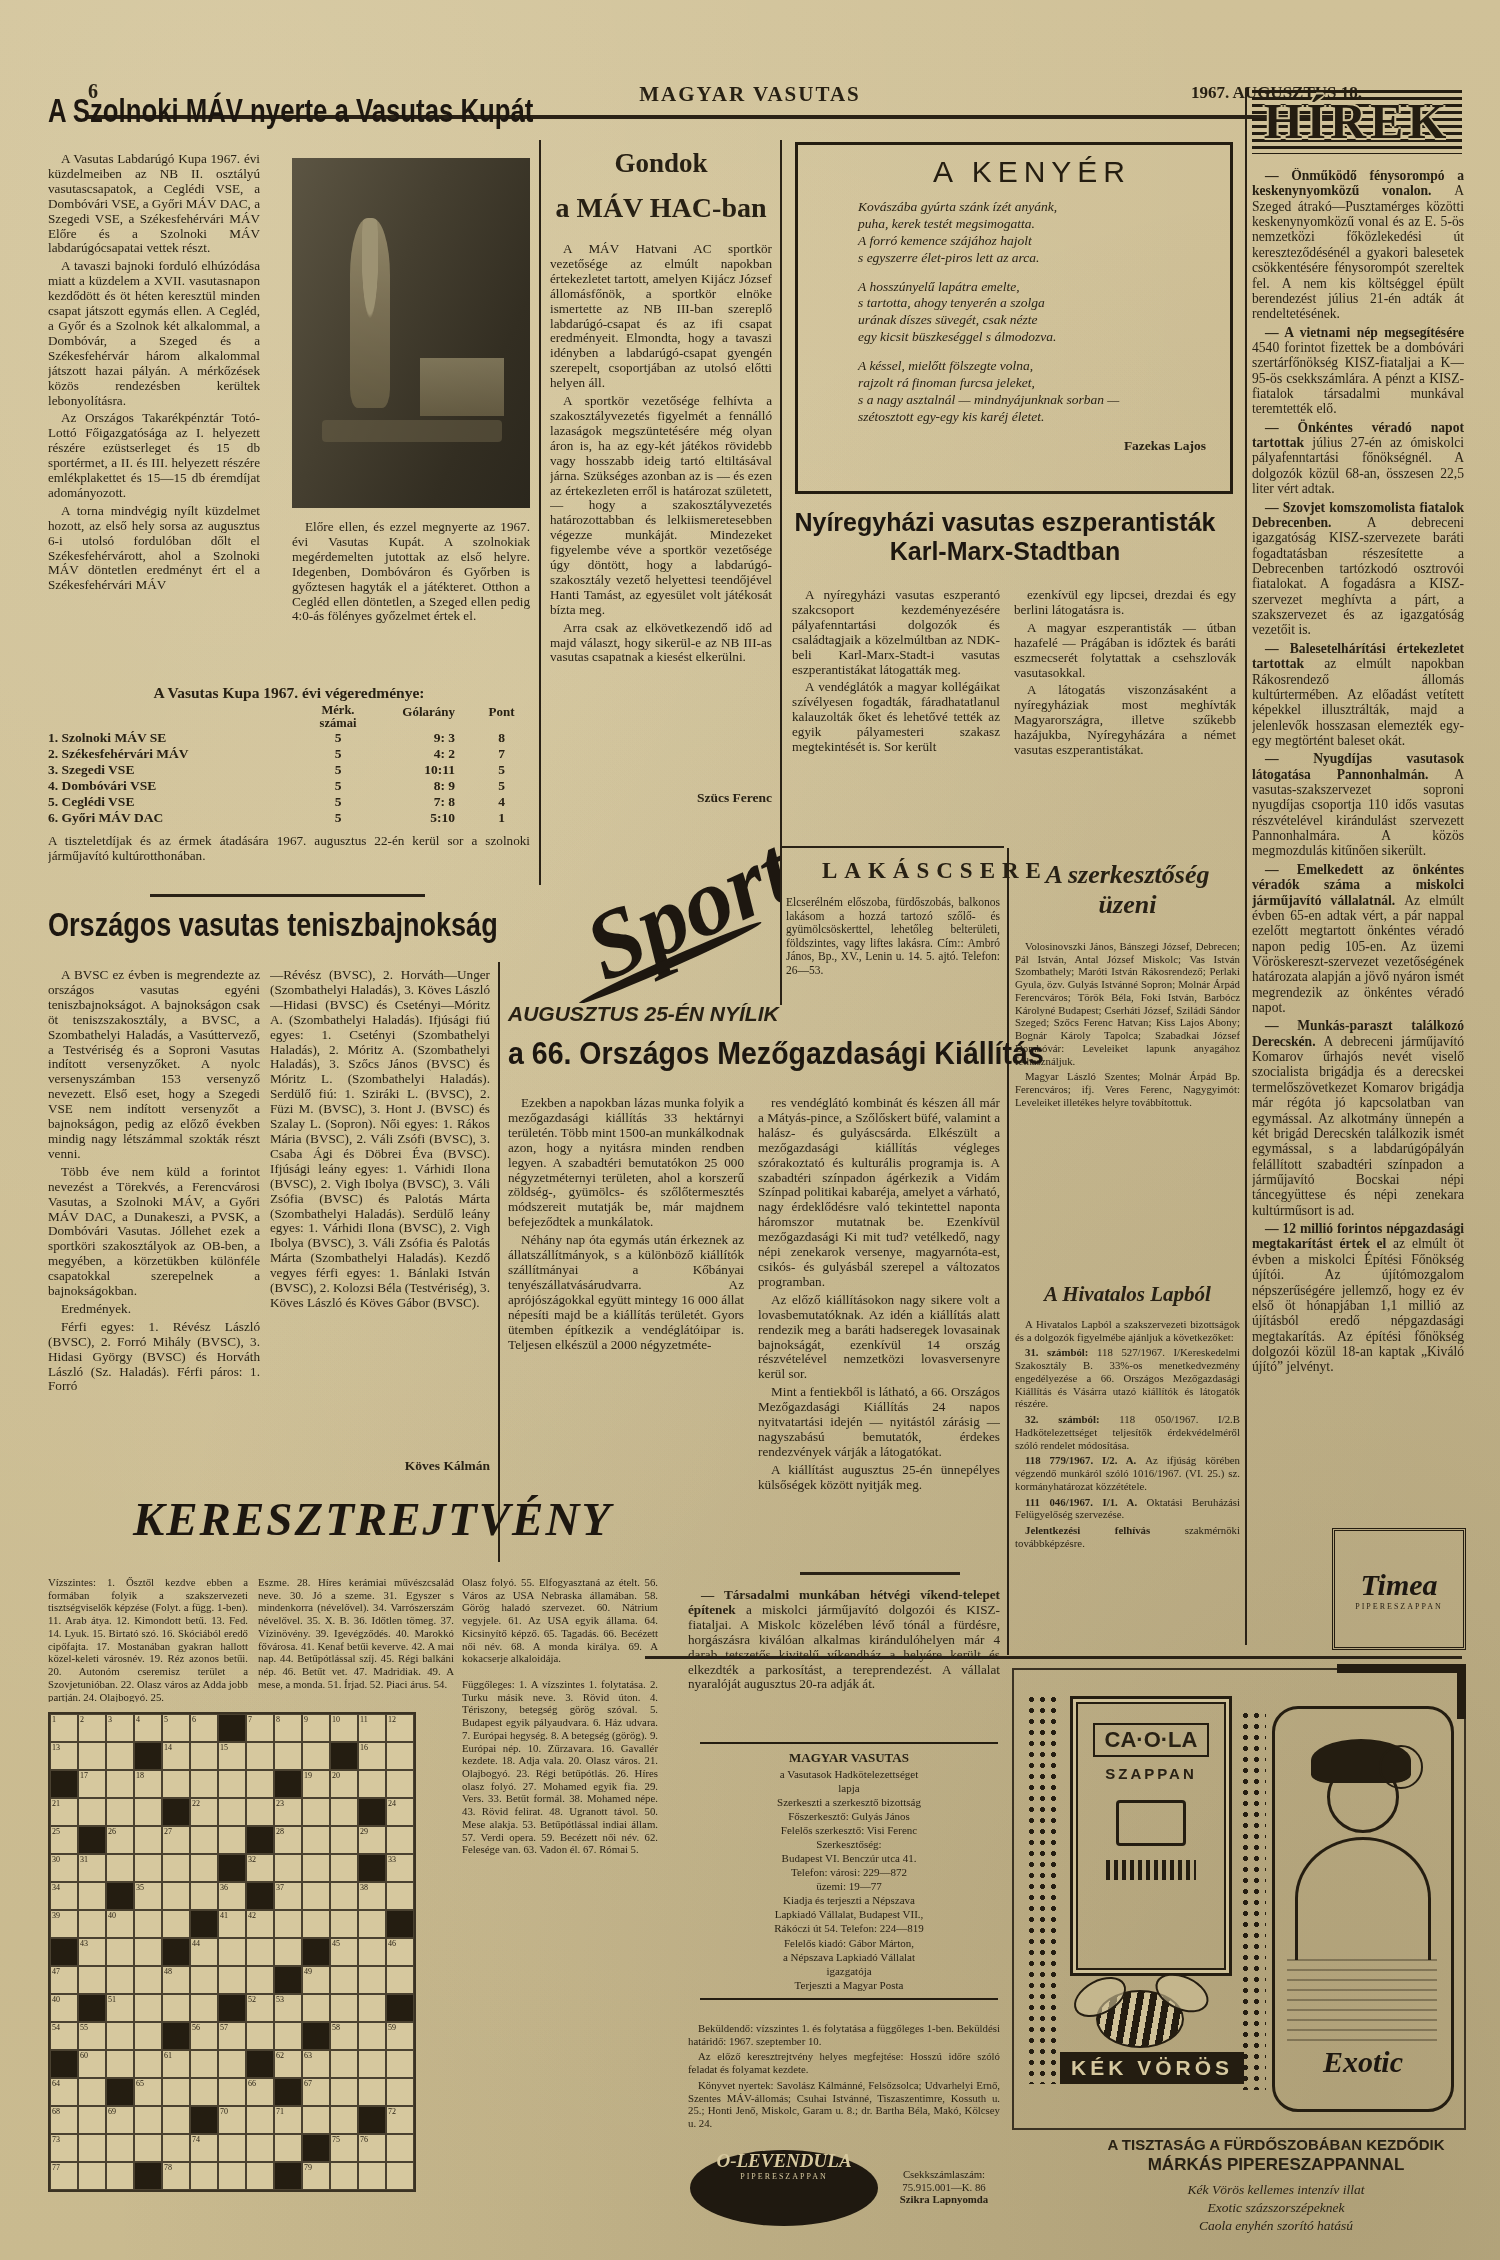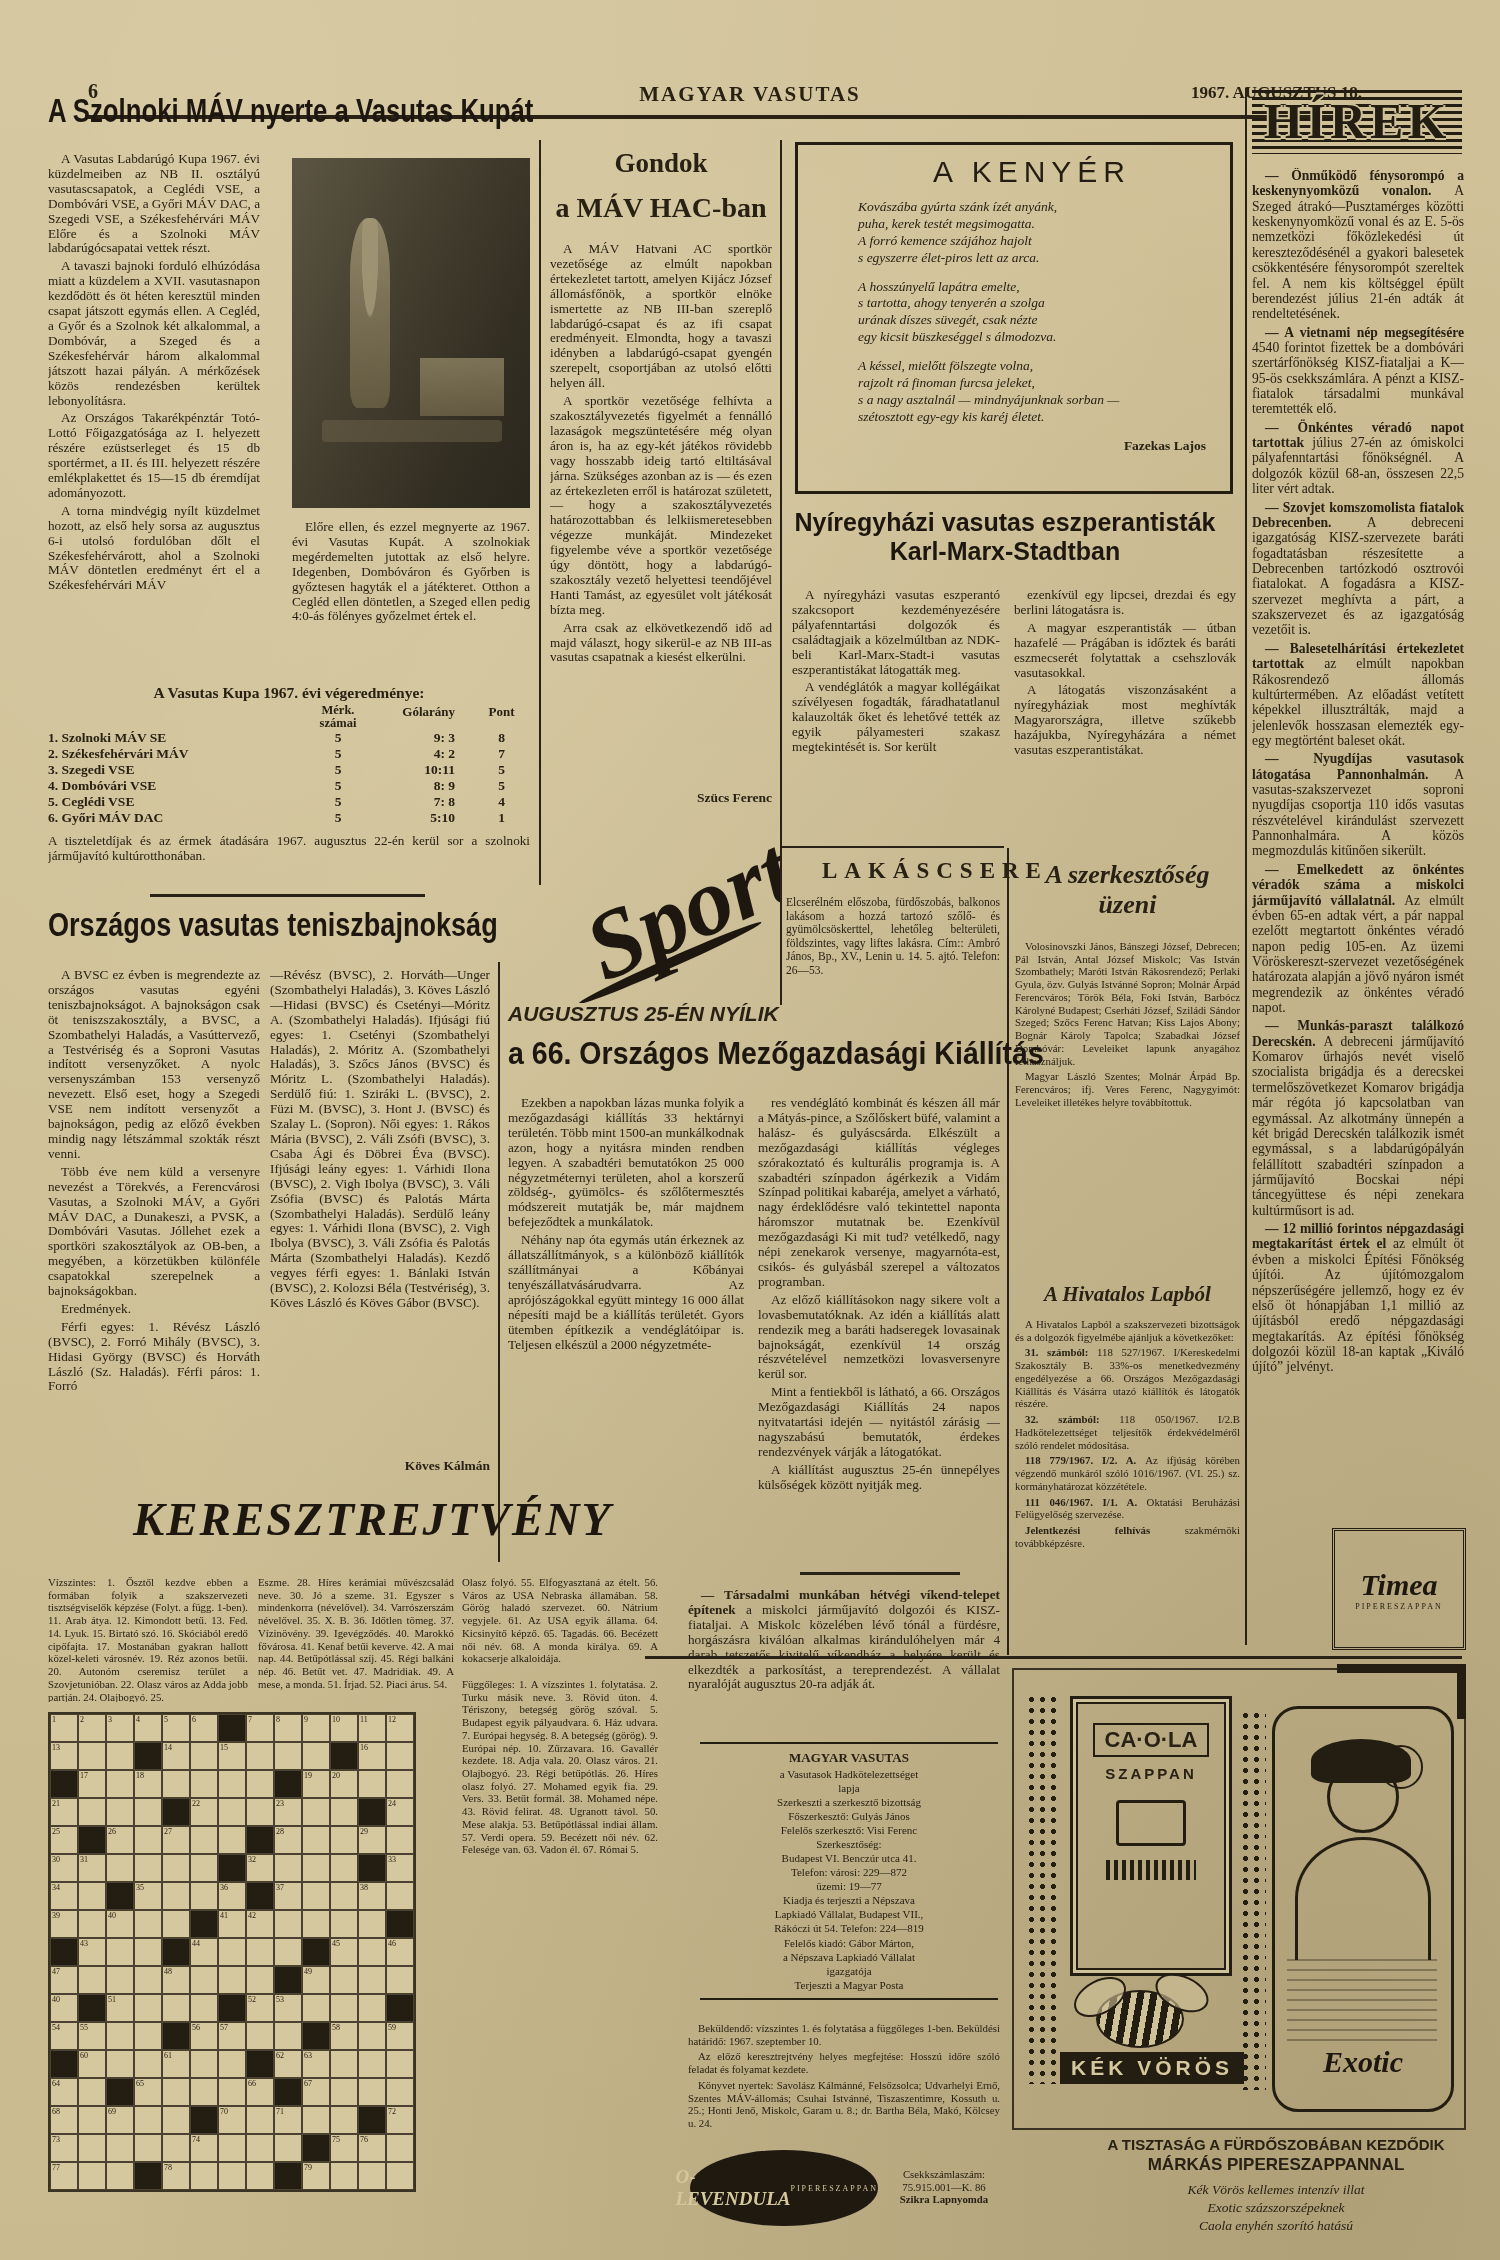--- a/index.html
+++ b/index.html
@@ -217,21 +217,21 @@
       <p class="hitem"><b>— Munkás-paraszt találkozó Derecskén. </b>A debreceni járműjavító Komarov űrhajós nevét viselő szocialista brigádja és a derecskei termelőszövetkezet Komarov brigádja már régóta jó kapcsolatban van egymással. Az alkotmány ünnepén a két brigád Derecskén találkozik ismét egymással, s a labdarúgópályán felállított szabadtéri színpadon a járműjavító Bocskai népi táncegyüttese és népi zenekara kultúrműsort is ad.</p>
       <p class="hitem"><b>— 12 millió forintos népgazdasági megtakarítást értek el </b>az elmúlt öt évben a miskolci Építési Főnökség újítói. Az újítómozgalom népszerűségére jellemző, hogy ez év első öt hónapjában 1,1 millió az újításból eredő népgazdasági megtakarítás. Az építési főnökség dolgozói közül 18-an kaptak „Kiváló újító” jelvényt.</p>
     </div>
 
   <div class="abs rh" style="left:150px;top:894px;width:275px;height:3px;"></div>
   <div class="abs headline-sans" style="left:48px;top:906px;font-size:33px;">
     <span class="squish" style="transform:scaleX(.82);">Országos vasutas teniszbajnokság</span>
   </div>
   <div class="abs body" style="left:48px;top:968px;width:212px;height:512px;">
       <p>A BVSC ez évben is megrendezte az országos vasutas egyéni teniszbajnokságot. A bajnokságon csak öt teniszszakosztály, a BVSC, a Szombathelyi Haladás, a Vasúttervező, a Testvériség és a Soproni Vasutas indított versenyzőket. A nyolc versenyszámban 153 versenyző nevezett. Első eset, hogy a Szegedi VSE nem indított versenyzőt a bajnokságon, pedig az előző években mindig nagy létszámmal szokták részt venni.</p>
-      <p>Több éve nem küld a versenyre nevezést a Törekvés, a Ferencvárosi Vasutas, a Szolnoki MÁV, a Győri MÁV DAC, a Dunakeszi, a PVSK, a Dombóvári Vasutas. Jóllehet ezek a sportköri szakosztályok az OB-ben, a megyében, a körzetükben különféle csapatokkal szerepelnek a bajnokságokban.</p>
+      <p>Több éve nem küld a forintot nevezést a Törekvés, a Ferencvárosi Vasutas, a Szolnoki MÁV, a Győri MÁV DAC, a Dunakeszi, a PVSK, a Dombóvári Vasutas. Jóllehet ezek a sportköri szakosztályok az OB-ben, a megyében, a körzetükben különféle csapatokkal szerepelnek a bajnokságokban.</p>
       <p>Eredmények.</p>
       <p>Férfi egyes: 1. Révész László (BVSC), 2. Forró Mihály (BVSC), 3. Hidasi György (BVSC) és Horváth László (Sz. Haladás). Férfi páros: 1. Forró</p>
     </div>
   <div class="abs body" style="left:270px;top:968px;width:220px;height:488px;">—Révész (BVSC), 2. Horváth—Unger (Szombathelyi Haladás), 3. Köves László—Hidasi (BVSC) és Csetényi—Móritz A. (Szombathelyi Haladás). Ifjúsági fiú egyes: 1. Csetényi (Szombathelyi Haladás), 2. Móritz A. (Szombathelyi Haladás), 3. Szőcs János (BVSC) és Móritz L. (Szombathelyi Haladás). Serdülő fiú: 1. Sziráki L. (BVSC), 2. Füzi M. (BVSC), 3. Hont J. (BVSC) és Szalay L. (Sopron). Női egyes: 1. Rákos Mária (BVSC), 2. Váli Zsófi (BVSC), 3. Csaba Ági és Döbrei Éva (BVSC). Ifjúsági leány egyes: 1. Várhidi Ilona (BVSC), 2. Vigh Ibolya (BVSC), 3. Váli Zsófia (BVSC) és Palotás Márta (Szombathelyi Haladás). Serdülő leány egyes: 1. Várhidi Ilona (BVSC), 2. Vigh Ibolya (BVSC), 3. Váli Zsófia és Palotás Márta (Szombathelyi Haladás). Kezdő vegyes férfi egyes: 1. Bánlaki István (BVSC), 2. Kolozsi Béla (Testvériség), 3. Köves László és Köves Gábor (BVSC).</div>
   <div class="abs" style="left:270px;top:1458px;width:220px;text-align:right;font-weight:bold;font-size:13.5px;">Köves Kálmán</div>
 
   <div class="abs" style="left:85px;top:1492px;width:575px;text-align:center;font-style:italic;font-weight:bold;font-size:47px;letter-spacing:2px;color:#1d1710;">KERESZTREJTVÉNY</div>
   <div class="abs tiny" style="left:48px;top:1576px;width:200px;height:126px;">Vízszintes: 1. Ősztől kezdve ebben a formában folyik a szakszervezeti tisztségviselők képzése (Folyt. a függ. 1-ben). 11. Arab átya. 12. Kimondott betű. 13. Fed. 14. Lyuk. 15. Birtató szó. 16. Skóciából eredő cipőfajta. 17. Mostanában gyakran hallott közel-keleti városnév. 19. Réz azonos betűi. 20. Autonóm cseremisz terület a Szovjetunióban. 22. Olasz város az Adda jobb partján. 24. Olajbogyó. 25.</div>
   <div class="abs tiny" style="left:258px;top:1576px;width:196px;height:126px;">Eszme. 28. Híres kerámiai művészcsalád neve. 30. Jó a szeme. 31. Egyszer s mindenkorra (névelővel). 34. Varrószerszám névelővel. 35. X. B. 36. Időtlen tömeg. 37. Vízinövény. 39. Igevégződés. 40. Marokkó fővárosa. 41. Kenaf betűi keverve. 42. A mai nap. 44. Betűpótlással szíj. 45. Régi balkáni nép. 46. Betűt vet. 47. Madridiak. 49. A mese, a monda. 51. Írjad. 52. Piaci árus. 54.</div>
   <div class="abs tiny" style="left:462px;top:1576px;width:196px;height:680px;white-space:pre-line;">Olasz folyó. 55. Elfogyasztaná az ételt. 56. Város az USA Nebraska államában. 58. Görög haladó szervezet. 60. Nátrium vegyjele. 61. Az USA egyik állama. 64. Kicsinyítő képző. 65. Tagadás. 66. Becézett női név. 68. A monda királya. 69. A kokacserje alkaloidája.
@@ -640,21 +640,21 @@
       <div>Felelős kiadó: Gábor Márton,</div>
       <div>a Népszava Lapkiadó Vállalat</div>
       <div>igazgatója</div>
       <div>Terjeszti a Magyar Posta</div>
     </div>
   <div class="abs tiny" style="left:688px;top:2022px;width:312px;">
     <p>Beküldendő: vízszintes 1. és folytatása a függőleges 1-ben. Beküldési határidő: 1967. szeptember 10.</p>
     <p>Az előző keresztrejtvény helyes megfejtése: Hosszú időre szóló feladat és folyamat kezdete.</p>
     <p>Könyvet nyertek: Savolász Kálmánné, Felsőzsolca; Udvarhelyi Ernő, Szentes MÁV-állomás; Csuhai Istvánné, Tiszaszentimre, Kossuth u. 25.; Honti Jenő, Miskolc, Garam u. 8.; dr. Bartha Béla, Makó, Kölcsey u. 24.</p>
   </div>
-  <div class="abs" style="left:690px;top:2150px;width:188px;height:76px;background:#1f1910;border-radius:50%;display:flex;flex-direction:row;align-items:center;justify-content:flex-end;color:#d6c89e;">
+  <div class="abs" style="left:690px;top:2150px;width:188px;height:76px;background:#1f1910;border-radius:50%;display:flex;flex-direction:column;align-items:center;justify-content:flex-start;color:#d6c89e;">
     <span style="font-style:italic;font-weight:bold;font-size:19px;">O-LEVENDULA</span>
     <span style="font-size:8px;letter-spacing:2px;">PIPERESZAPPAN</span>
   </div>
   <div class="abs tiny center" style="left:888px;top:2168px;width:112px;">
     <span>Csekkszámlaszám: 75.915.001—K. 86</span><br><b>Szikra Lapnyomda</b>
   </div>
 
   <div class="abs" style="left:1332px;top:1528px;width:128px;height:116px;border:3px double #241d11;display:flex;flex-direction:column;align-items:center;justify-content:center;">
     <span style="font-style:italic;font-weight:bold;font-size:30px;color:#1d1710;">Timea</span>
     <span style="font-size:8px;letter-spacing:2px;">PIPERESZAPPAN</span>

